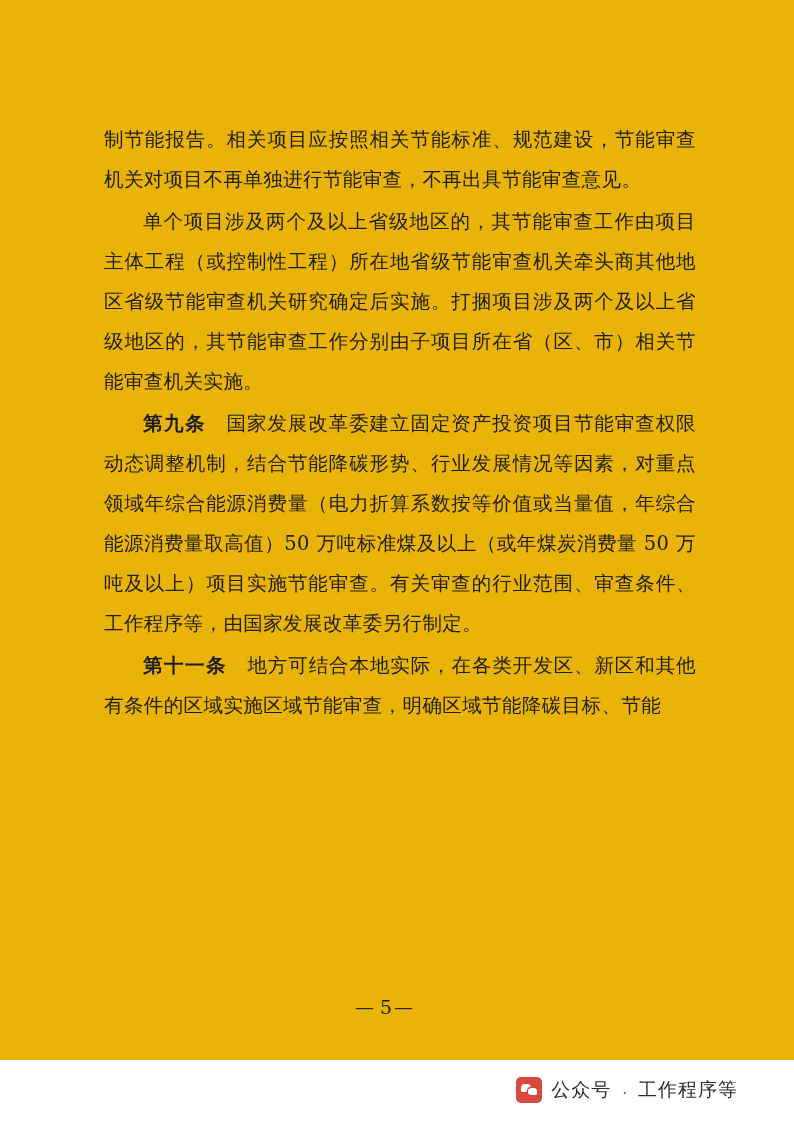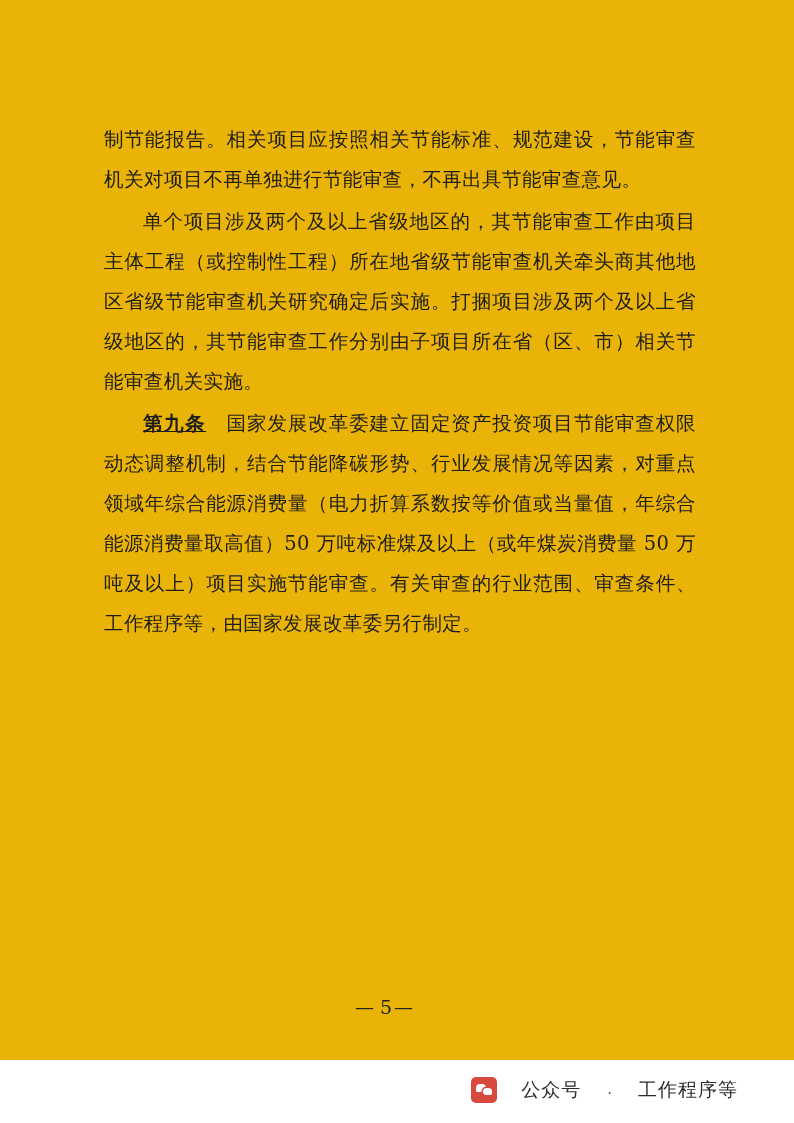--- a/index.html
+++ b/index.html
@@ -36,21 +36,20 @@
     text-justify: inter-ideograph;
     letter-spacing: 0.4px;
     color: #1d1d1d;
   }
   p.indent {
     text-indent: 39px;
   }
   .artnum {
     font-weight: bold;
     letter-spacing: 1px;
-    text-decoration: underline;
   }
   .footer-page {
     position: absolute;
     left: 0;
     top: 996px;
     width: 794px;
     text-align: center;
     font-size: 19px;
     color: #222;
     font-family: "DejaVu Serif", "Liberation Serif", serif;
@@ -68,21 +67,21 @@
     width: 794px;
     height: 63px;
     background: #ffffff;
   }
   .watermark {
     position: absolute;
     right: 56px;
     top: 1077px;
     display: flex;
     align-items: flex-end;
-    gap: 24px;
+    gap: 9px;
     font-family: "DejaVu Sans", "Liberation Sans", sans-serif;
   }
   .wm-logo {
     width: 26px;
     height: 26px;
     border-radius: 5px;
     background: #d94a3e;
     position: relative;
     flex: none;
   }
@@ -135,20 +134,23 @@
     <p class="para indent">
       <span>单个项目涉及两个及以上省级地区的，其节能审查工作由项目主体工程（或控制性工程）所在地省级节能审查机关牵头商其他地区省级节能审查机关研究确定后实施。打捆项目涉及两个及以上省级地区的，其节能审查工作分别由子项目所在省（区、市）相关节能审查机关实施。</span>
     </p>
 
     <p class="para indent">
       <span class="artnum">第九条</span><span>　国家发展改革委建立固定资产投资项目节能审查权限动态调整机制，结合节能降碳形势、行业发展情况等因素，对重点领域年综合能源消费量（电力折算系数按等价值或当量值，年综合能源消费量取高值）50 万吨标准煤及以上（或年煤炭消费量 50 万吨及以上）项目实施节能审查。有关审查的行业范围、审查条件、工作程序等，由国家发展改革委另行制定。</span>
     </p>
 
 
 
+    <p class="para indent">
+      <span class="artnum">第十一条</span><span>　地方可结合本地实际，在各类开发区、新区和其他有条件的区域实施区域节能审查，明确区域节能降碳目标、节能</span>
+    </p>
 
   </div>
 
   <div class="footer-page">
     <span class="dash">—</span><span>5</span><span class="dash">—</span>
   </div>
 
   <div class="watermark-bar"></div>
 
   <div class="watermark">

